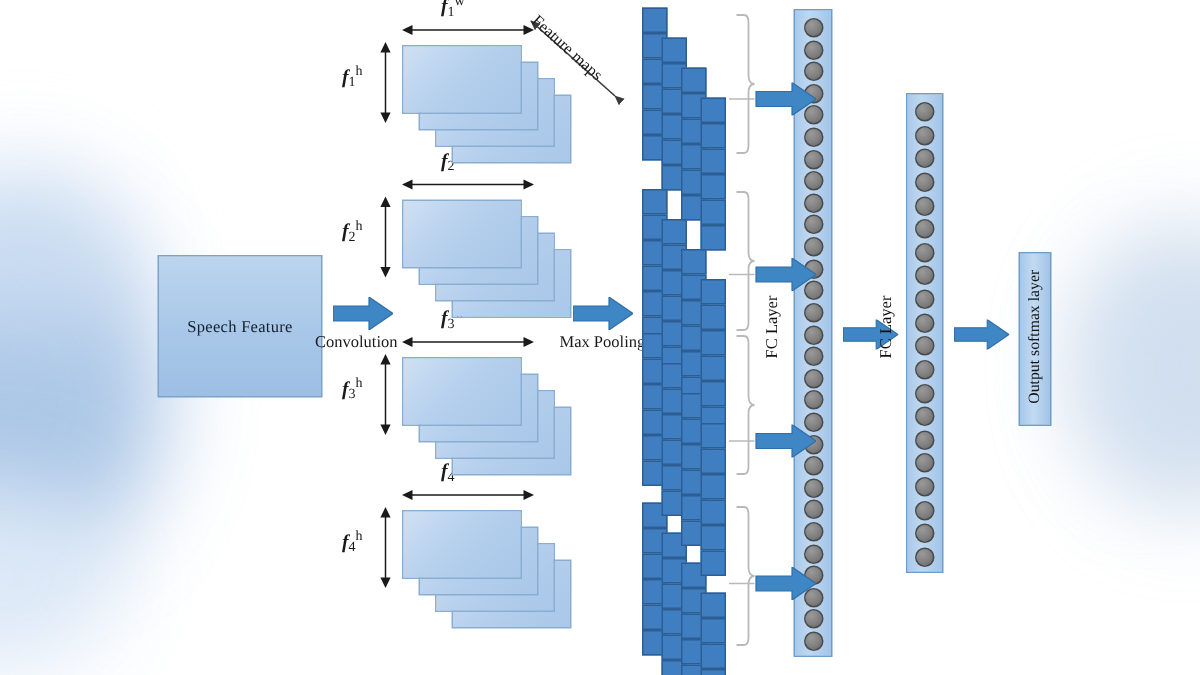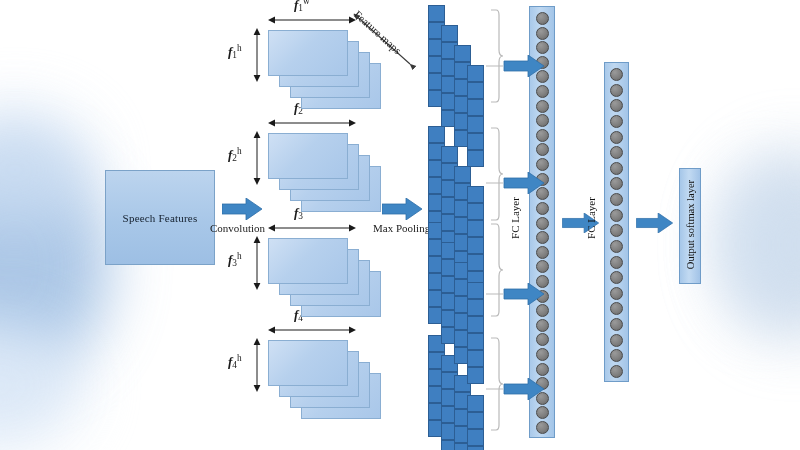--- a/index.html
+++ b/index.html
@@ -92,21 +92,21 @@
     <div class="blob" style="left:-60px; top:150px; width:190px; height:230px; background:#8fb4de; opacity:.75;"></div>
     <div class="blob" style="left:-40px; top:110px; width:150px; height:120px; background:#cbddf2; opacity:.8;"></div>
     <div class="blob" style="left:-70px; top:320px; width:170px; height:130px; background:#dbe8f7; opacity:.9;"></div>
   </div>
   <div class="edge-blur right">
     <div class="blob" style="right:-50px; top:150px; width:150px; height:190px; background:#b9cde4; opacity:.65;"></div>
     <div class="blob" style="right:10px;  top:170px; width:90px;  height:150px; background:#cfdff0; opacity:.6;"></div>
   </div>
 
   <div class="speech-box" style="left:105px; top:170px; width:110px; height:95px;">
-    <span>Speech Features</span>
+    <span>Speech Feature</span>
   </div>
 
   <div class="barrow" style="left:222px; top:198px;">
     <svg width="40" height="22" viewBox="0 0 40 22">
       <path d="M0 6 H24 V0 L40 11 L24 22 V16 H0 Z" fill="#3f86c4" stroke="#2f6ea8" stroke-width="0.8"></path>
     </svg>
   </div>
   <div class="lbl" style="left:210px; top:222px; font-size:11px;">Convolution</div>
 
   <div class="barrow" style="left:382px; top:198px;">

